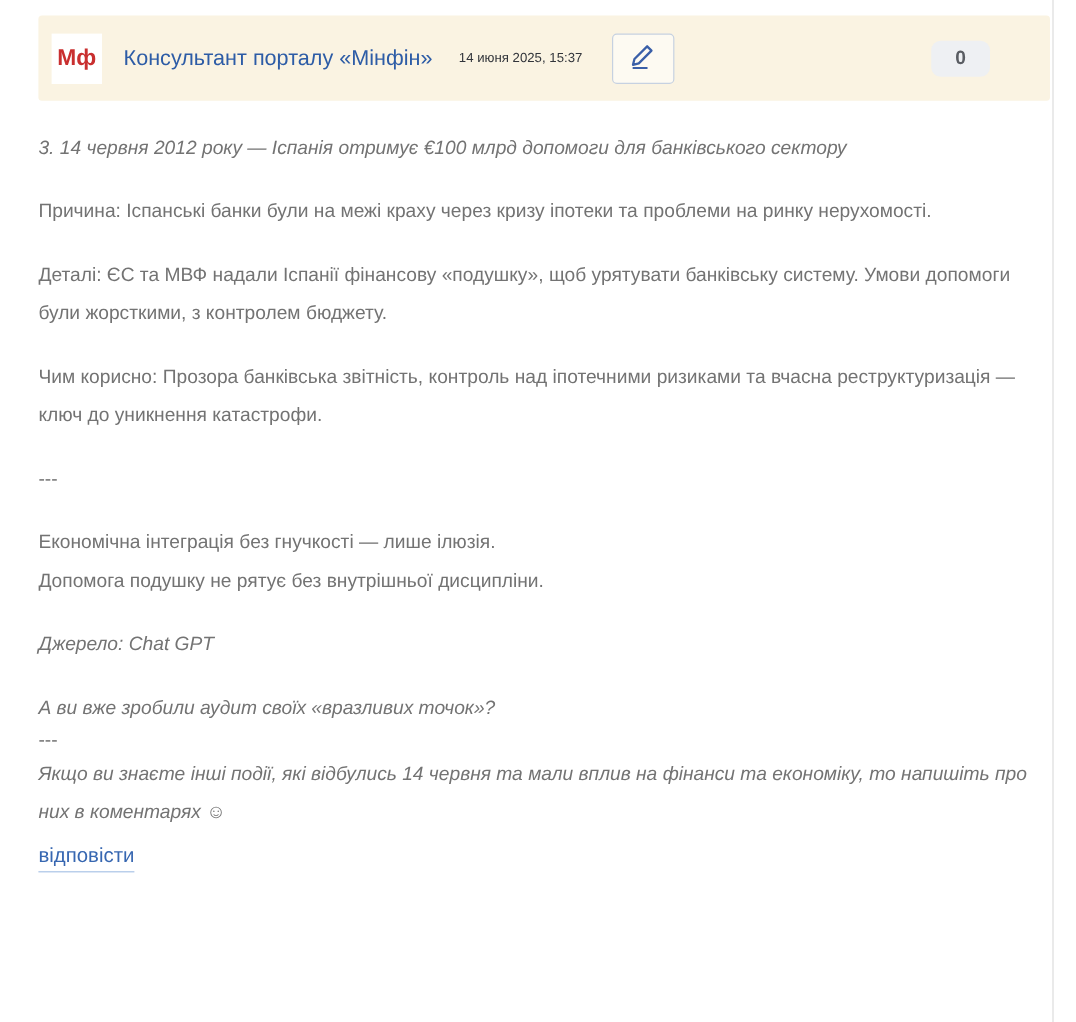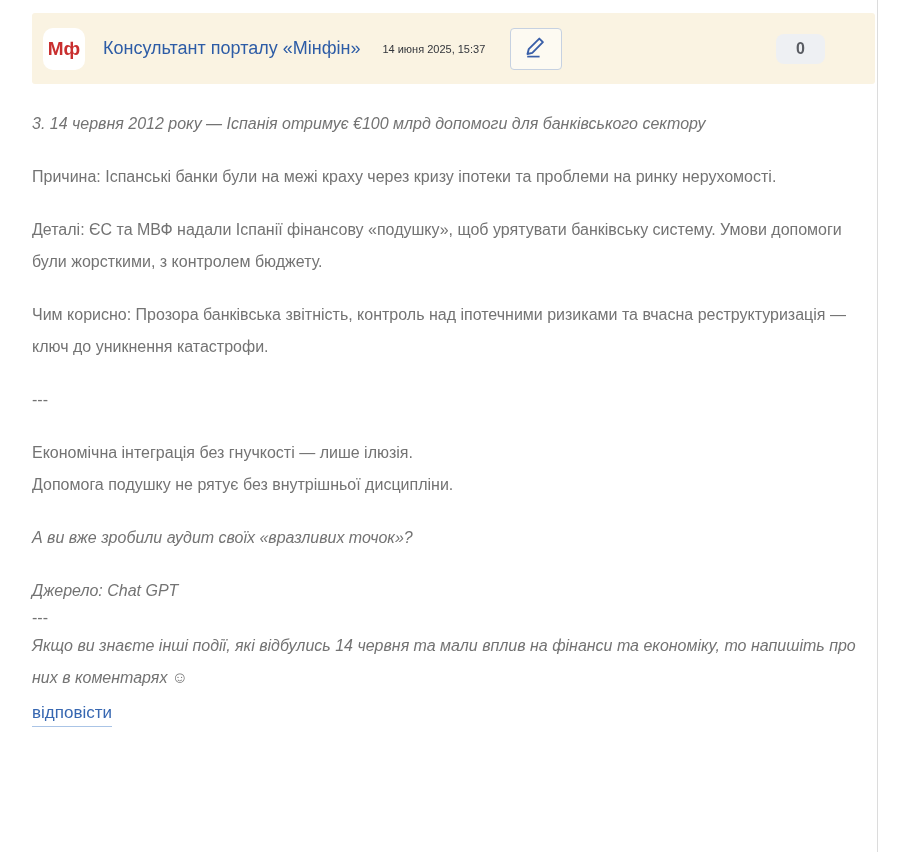--- a/index.html
+++ b/index.html
@@ -32,21 +32,21 @@
     border-radius: 3px;
     height: 71px;
     display: flex;
     align-items: center;
     padding: 0 0 0 11px;
   }
   .avatar {
     width: 42px;
     height: 42px;
     background: #ffffff;
-    border-radius: 10px;
+    border-radius: 0;
     display: flex;
     align-items: center;
     justify-content: center;
     color: #c92f2f;
     font-weight: 700;
     font-size: 19px;
     cursor: pointer;
     flex: 0 0 auto;
   }
   .author {
@@ -145,22 +145,22 @@
     </div>
 
     <div class="comment-body">
       <p class="it">3. 14 червня 2012 року — Іспанія отримує €100 млрд допомоги для банківського сектору</p>
       <p>Причина: Іспанські банки були на межі краху через кризу іпотеки та проблеми на ринку нерухомості.</p>
       <p>Деталі: ЄС та МВФ надали Іспанії фінансову «подушку», щоб урятувати банківську систему. Умови допомоги були жорсткими, з контролем бюджету.</p>
       <p>Чим корисно: Прозора банківська звітність, контроль над іпотечними ризиками та вчасна реструктуризація — ключ до уникнення катастрофи.</p>
       <p>---</p>
       <p>Економічна інтеграція без гнучкості — лише ілюзія.</p>
       <p class="line">Допомога подушку не рятує без внутрішньої дисципліни.</p>
+      <p class="it">Джерело: Chat GPT</p>
       <p class="it">А ви вже зробили аудит своїх «вразливих точок»?</p>
-      <p class="it">Джерело: Chat GPT</p>
       <p class="line tight">---</p>
       <p class="it tight2">Якщо ви знаєте інші події, які відбулись 14 червня та мали вплив на фінанси та економіку, то напишіть про них в коментарях ☺</p>
       <span class="reply-link">відповісти</span>
     </div>
 
   </div>
 
   <div class="v-divider"></div>
 </div>
 

